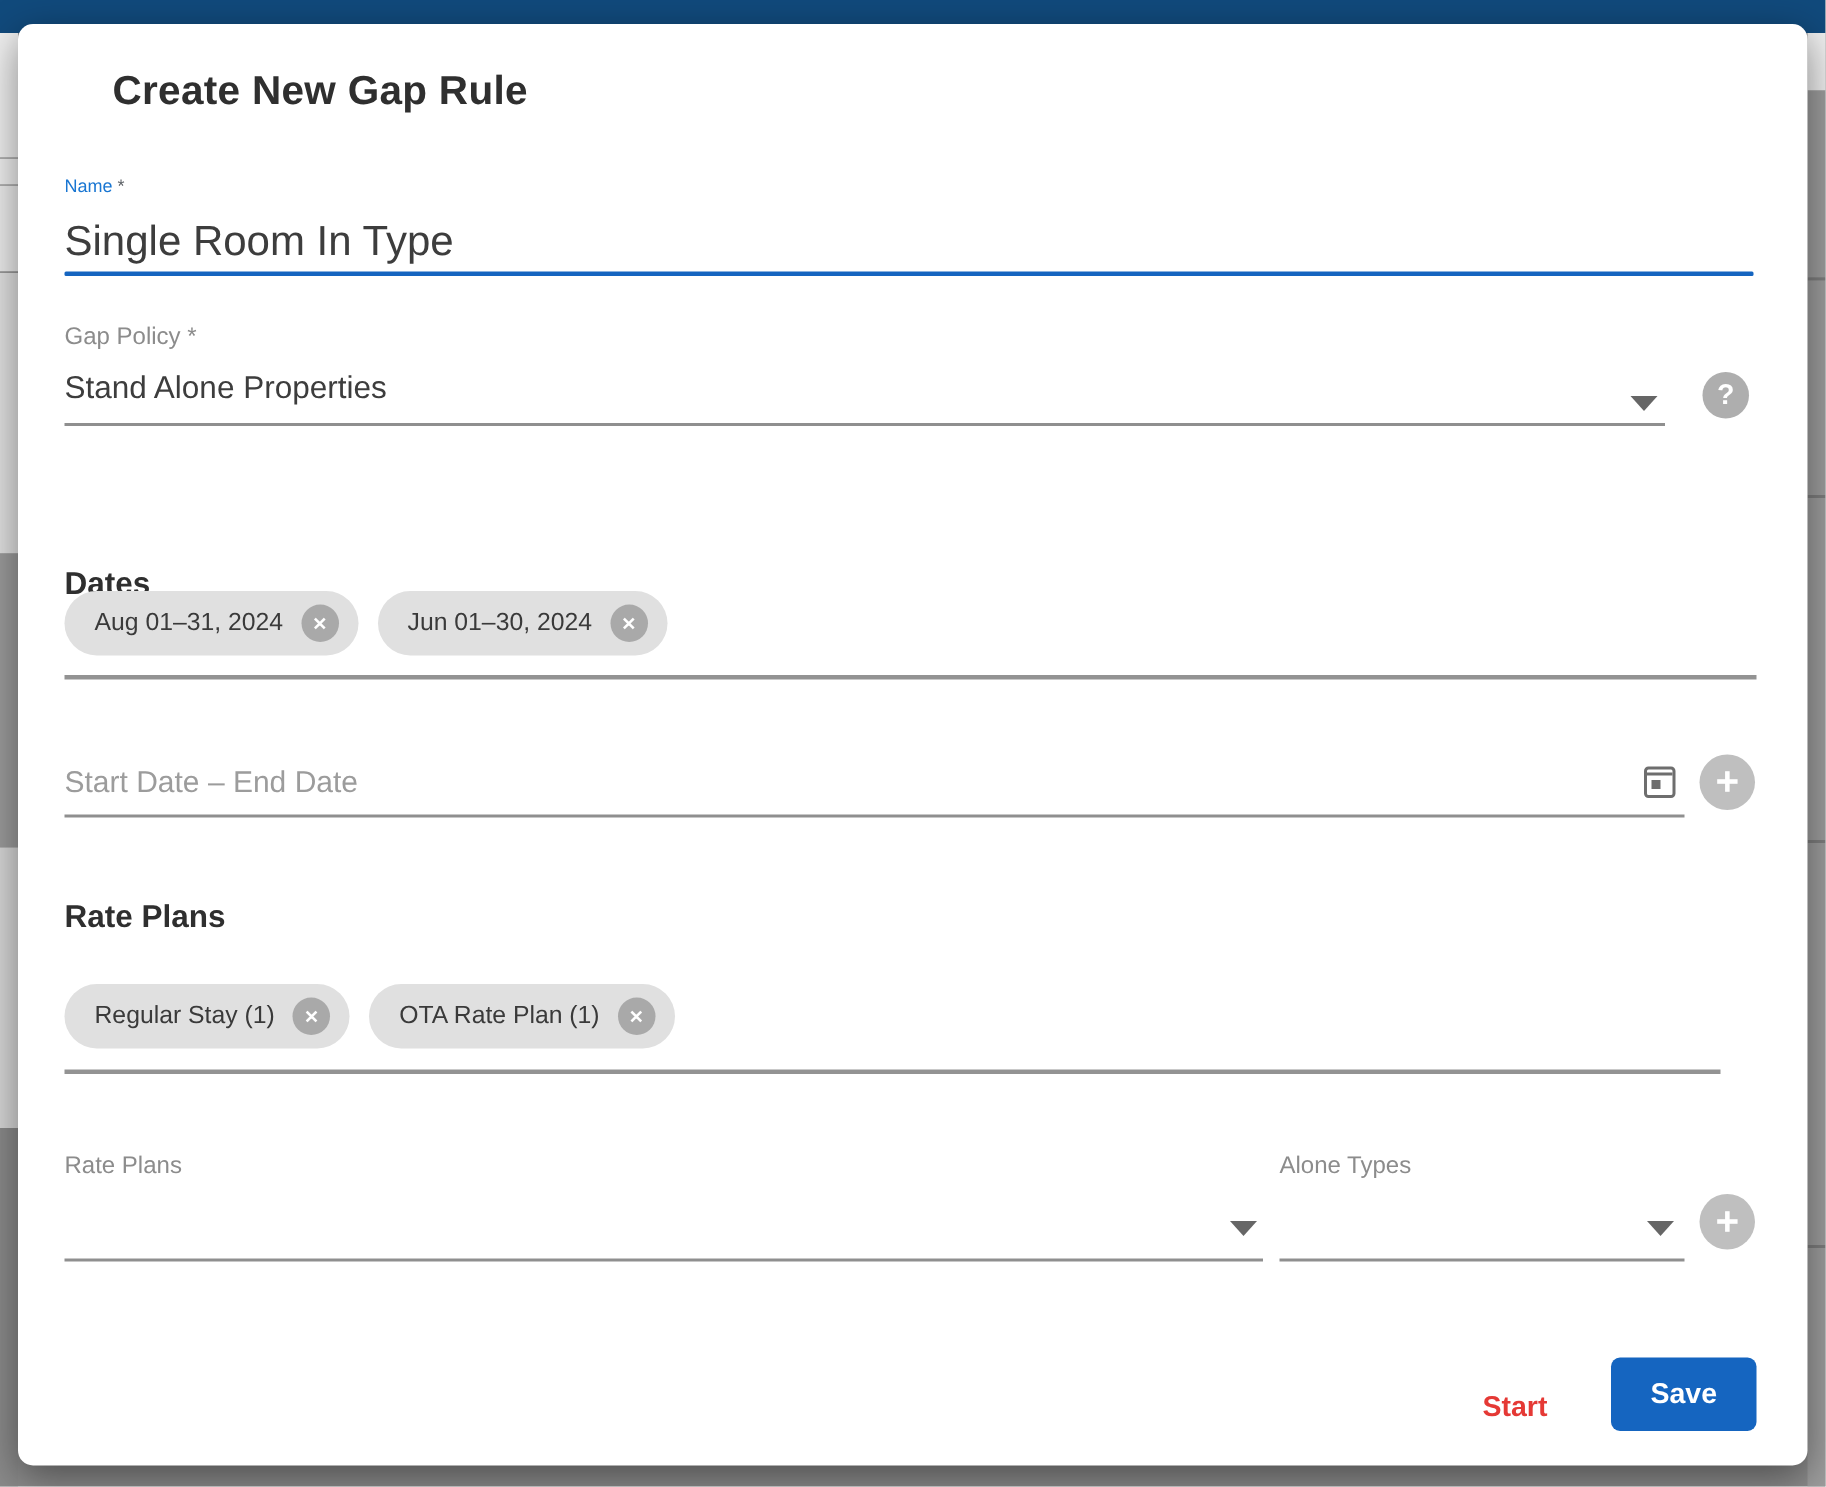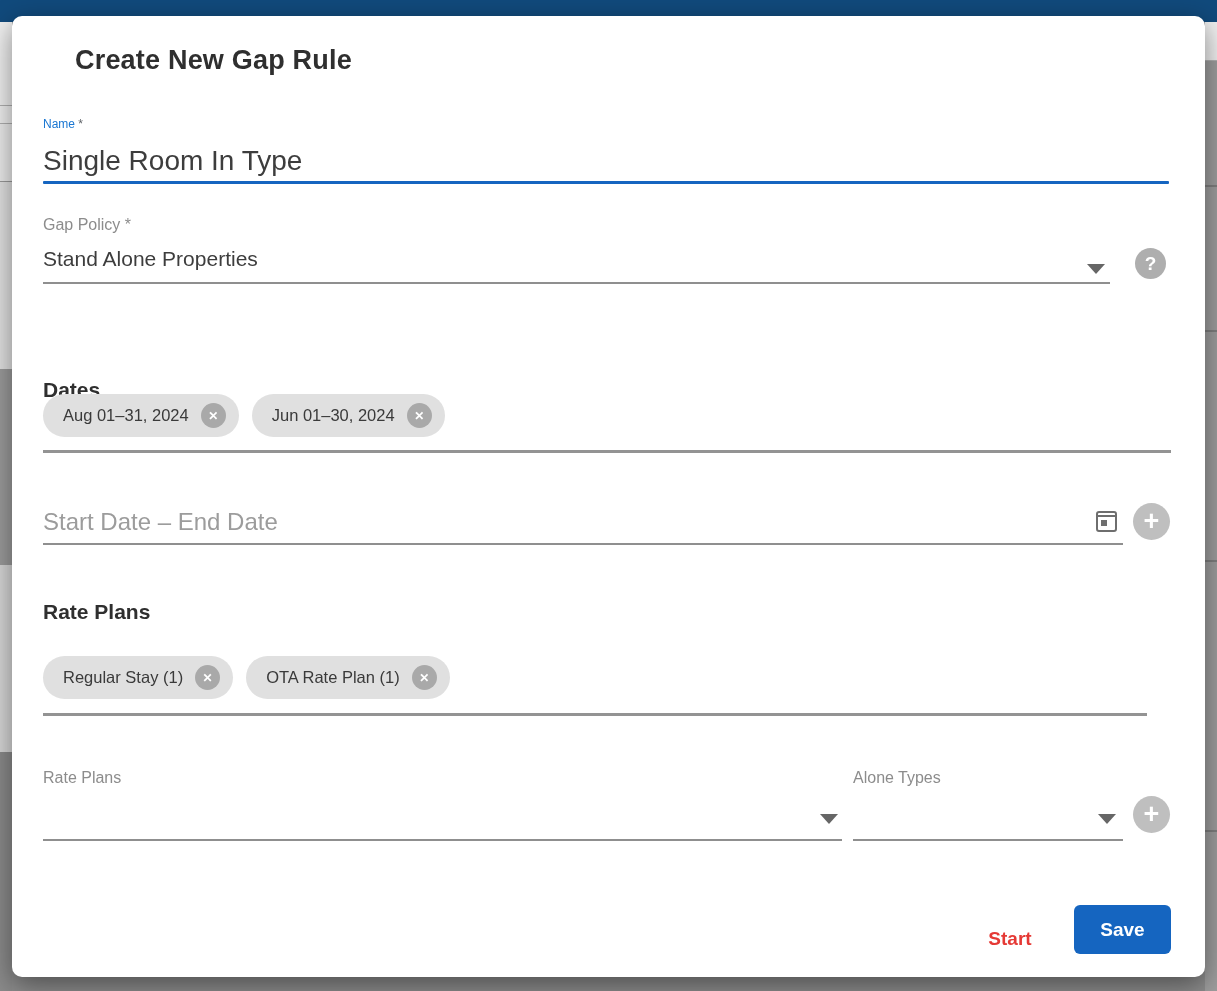--- a/index.html
+++ b/index.html
@@ -63,21 +63,21 @@
     margin-left:12px; width:25px; height:25px; border-radius:50%;
     background:#a9a9a9; color:#fff; font-size:12px; font-weight:700;
     display:flex; align-items:center; justify-content:center; cursor:pointer;
   }
 
   .chips-underline { height:3px; background:#939393; }
 
   .placeholder-input {
     left:31px; top:490px; width:1000px; height:32px;
     border:none; outline:none; padding:0; background:transparent;
-    font-family:"Liberation Sans", sans-serif; font-size:24px; color:#3d3d3d;
+    font-family:"Liberation Sans", sans-serif; font-size:20px; color:#3d3d3d;
   }
   .placeholder-input::placeholder { color:#9c9c9c; opacity:1; }
 
   .calendar-icon {
     left:1084px; top:495px; width:21px; height:21px;
     border:2px solid #6e6e6e; border-radius:3px; cursor:pointer;
   }
   .calendar-icon::before {
     content:""; position:absolute; left:0; top:2px; width:100%; height:2px; background:#6e6e6e;
   }

